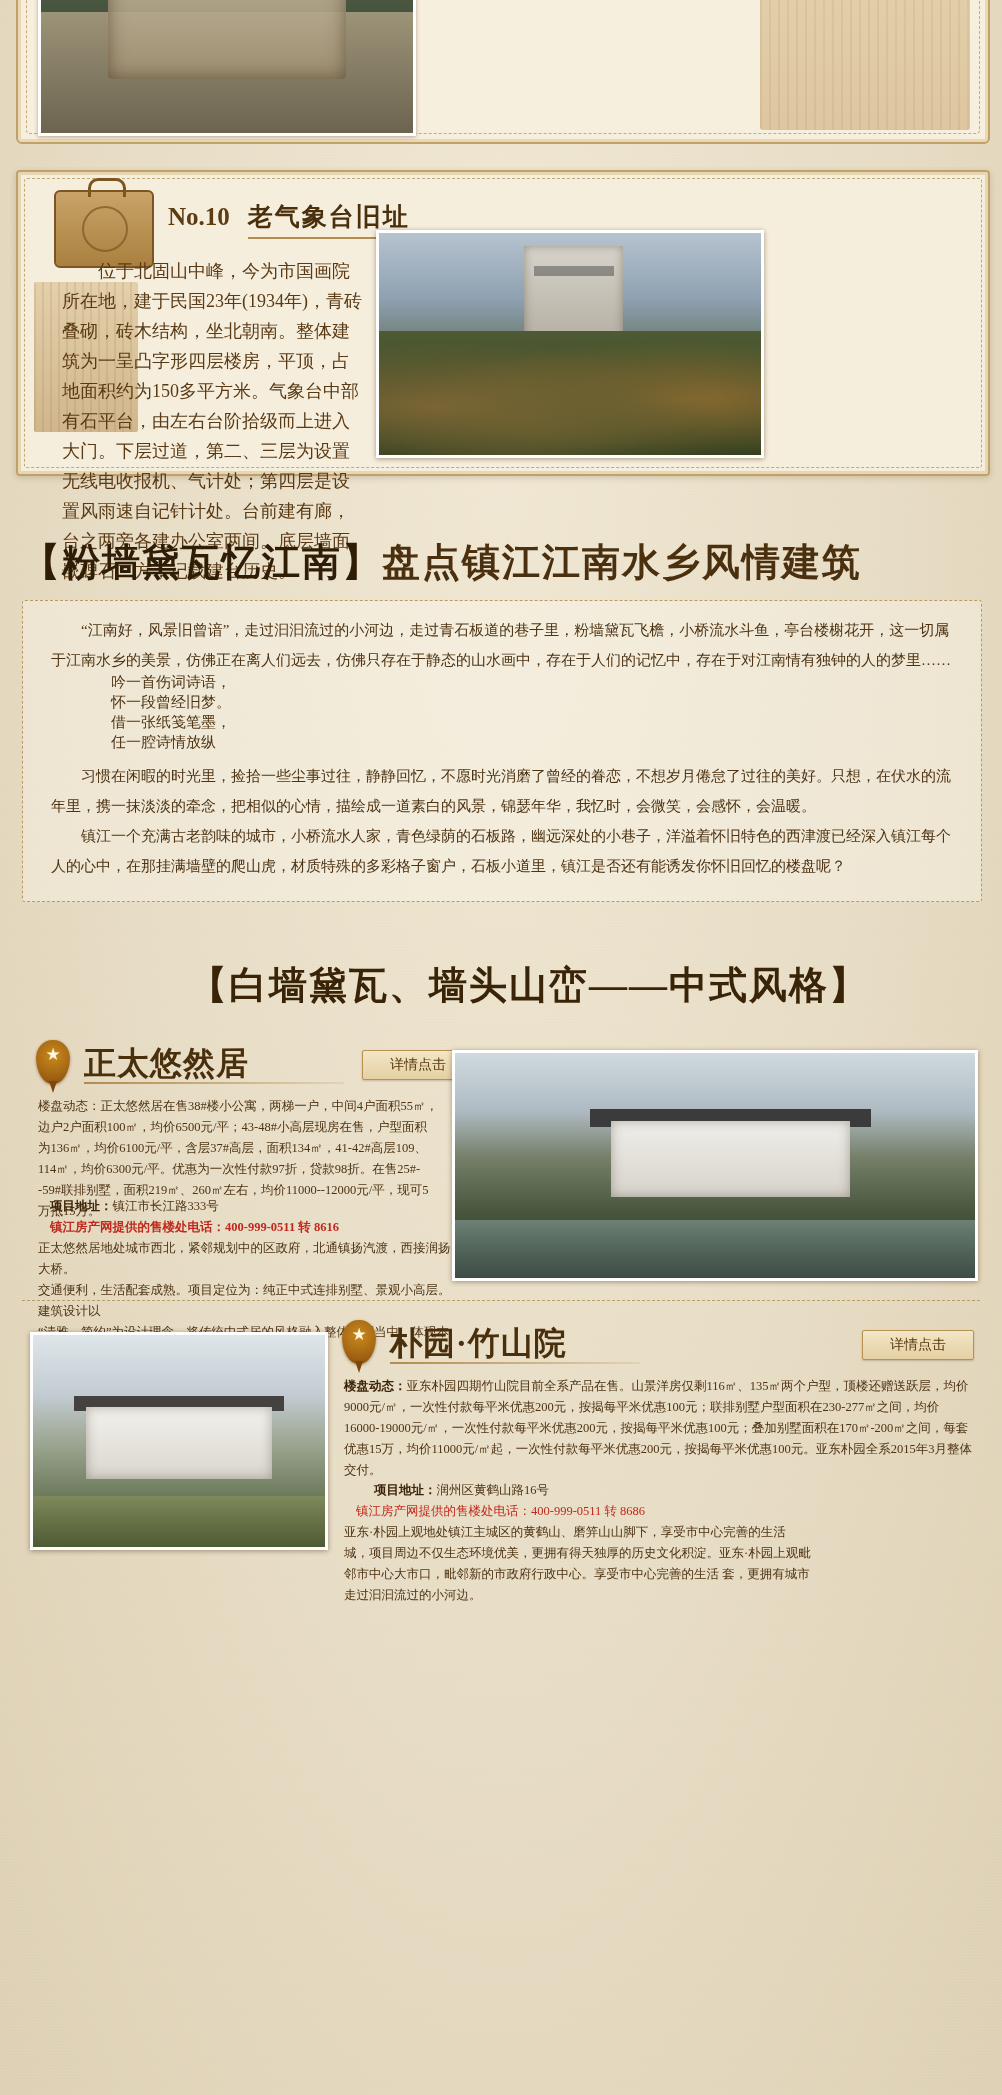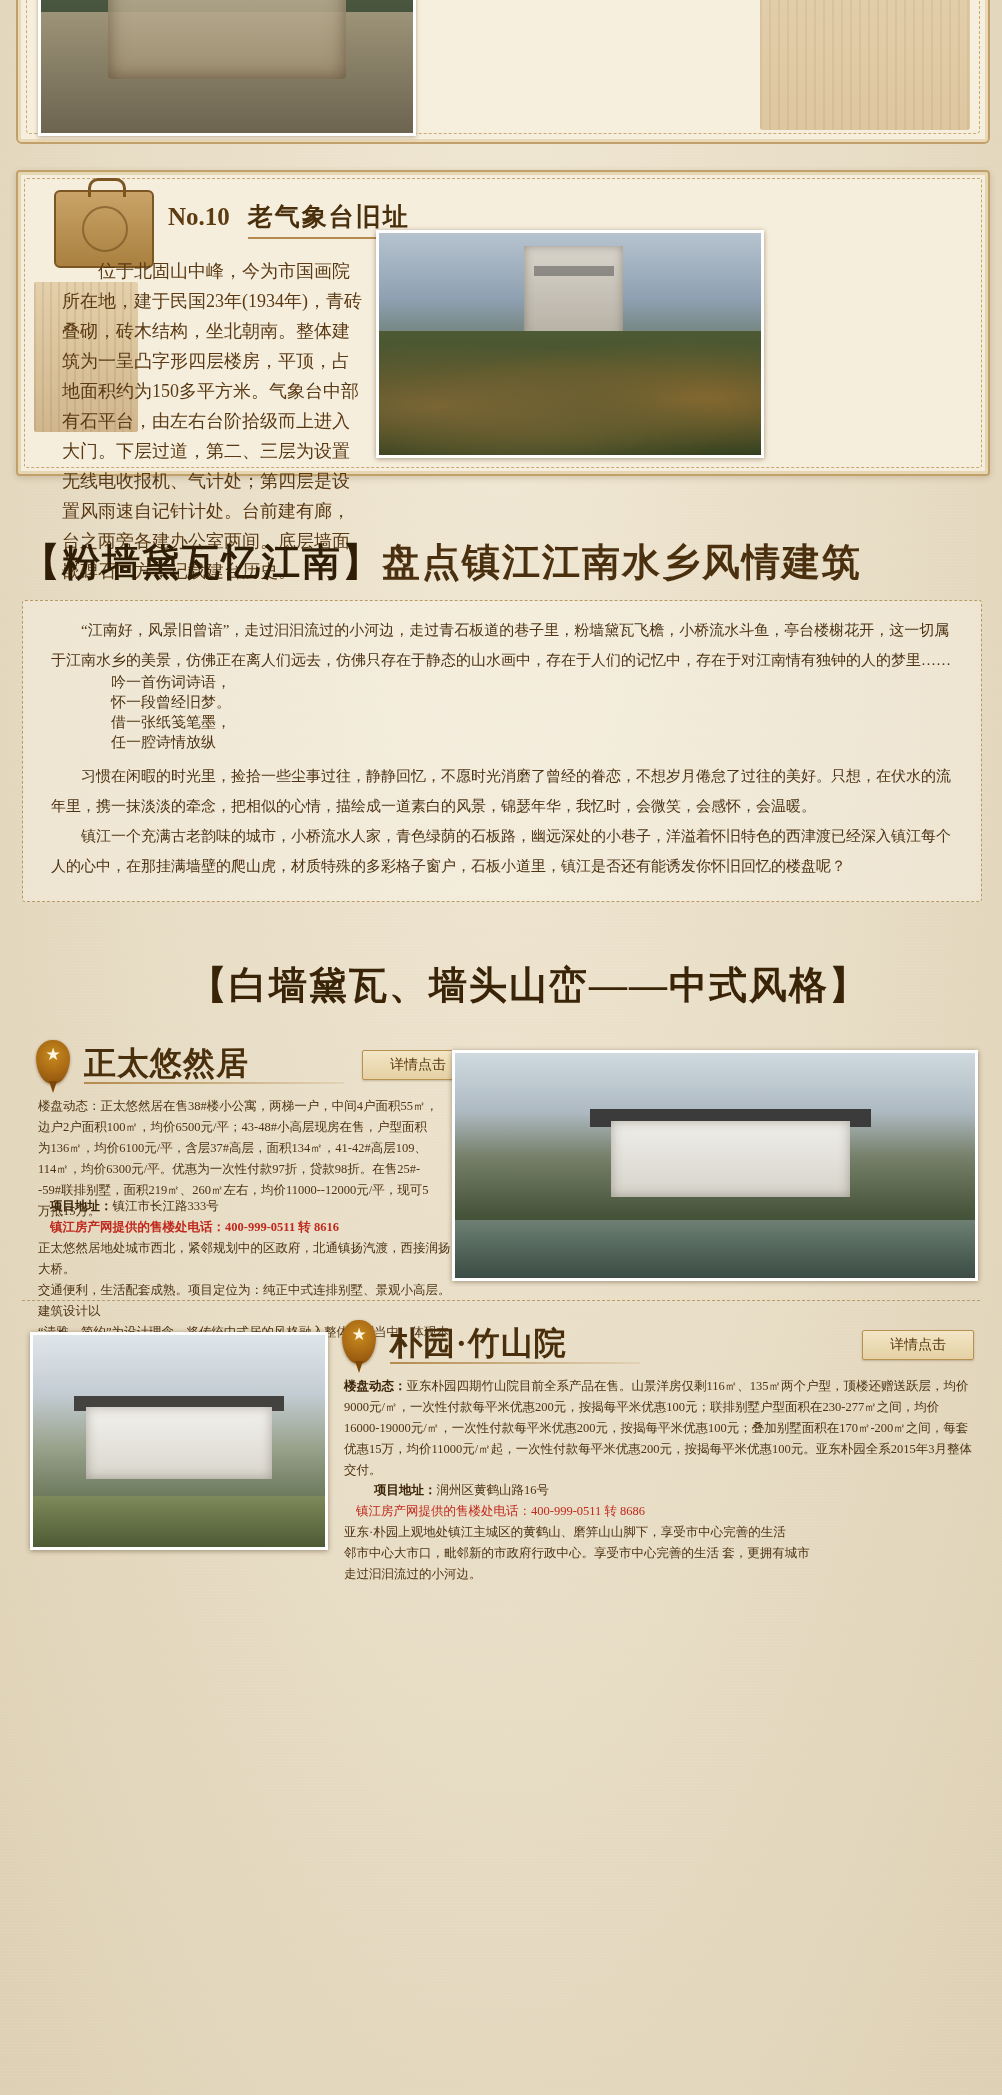--- a/index.html
+++ b/index.html
@@ -487,18 +487,19 @@
       <b>楼盘动态：</b><span>亚东朴园四期竹山院目前全系产品在售。山景洋房仅剩116㎡、135㎡两个户型，顶楼还赠送跃层，均价9000元/㎡，一次性付款每平米优惠200元，按揭每平米优惠100元；联排别墅户型面积在230-277㎡之间，均价16000-19000元/㎡，一次性付款每平米优惠200元，按揭每平米优惠100元；叠加别墅面积在170㎡-200㎡之间，每套优惠15万，均价11000元/㎡起，一次性付款每平米优惠200元，按揭每平米优惠100元。亚东朴园全系2015年3月整体交付。</span>
     </div>
     <div class="prop-text" style="left:328px; top:162px; width:628px;margin-left:24px;">
       <b>项目地址：</b><span>润州区黄鹤山路16号</span>
     </div>
     <div class="prop-text" style="left:334px; top:183px; width:628px;">
       <span class="red">镇江房产网提供的售楼处电话：</span><span class="red">400-999-0511 转 8686</span>
     </div>
     <div class="prop-text redline" style="left:322px; top:204px; width:640px;">
       <div>亚东·朴园上观地处镇江主城区的黄鹤山、磨笄山山脚下，享受市中心完善的生活</div>
+      <div>城，项目周边不仅生态环境优美，更拥有得天独厚的历史文化积淀。亚东·朴园上观毗</div>
       <div>邻市中心大市口，毗邻新的市政府行政中心。享受市中心完善的生活 套，更拥有城市</div>
       <div>走过汩汩流过的小河边。</div>
     </div>
   </div>
 
 </div>
 
 </body></html>

